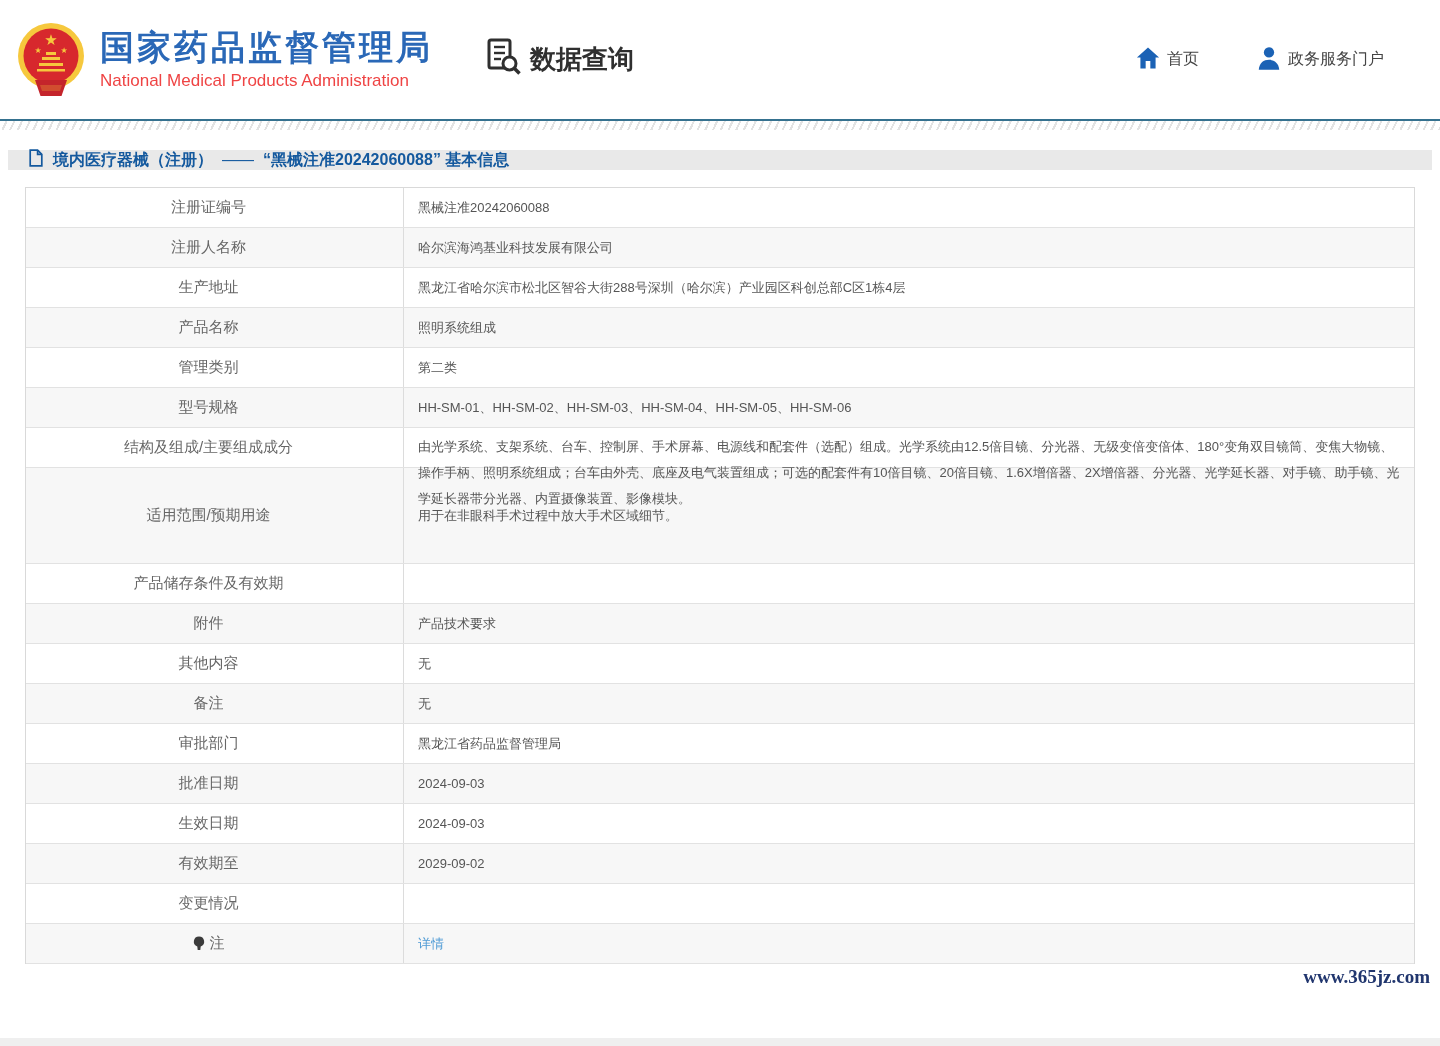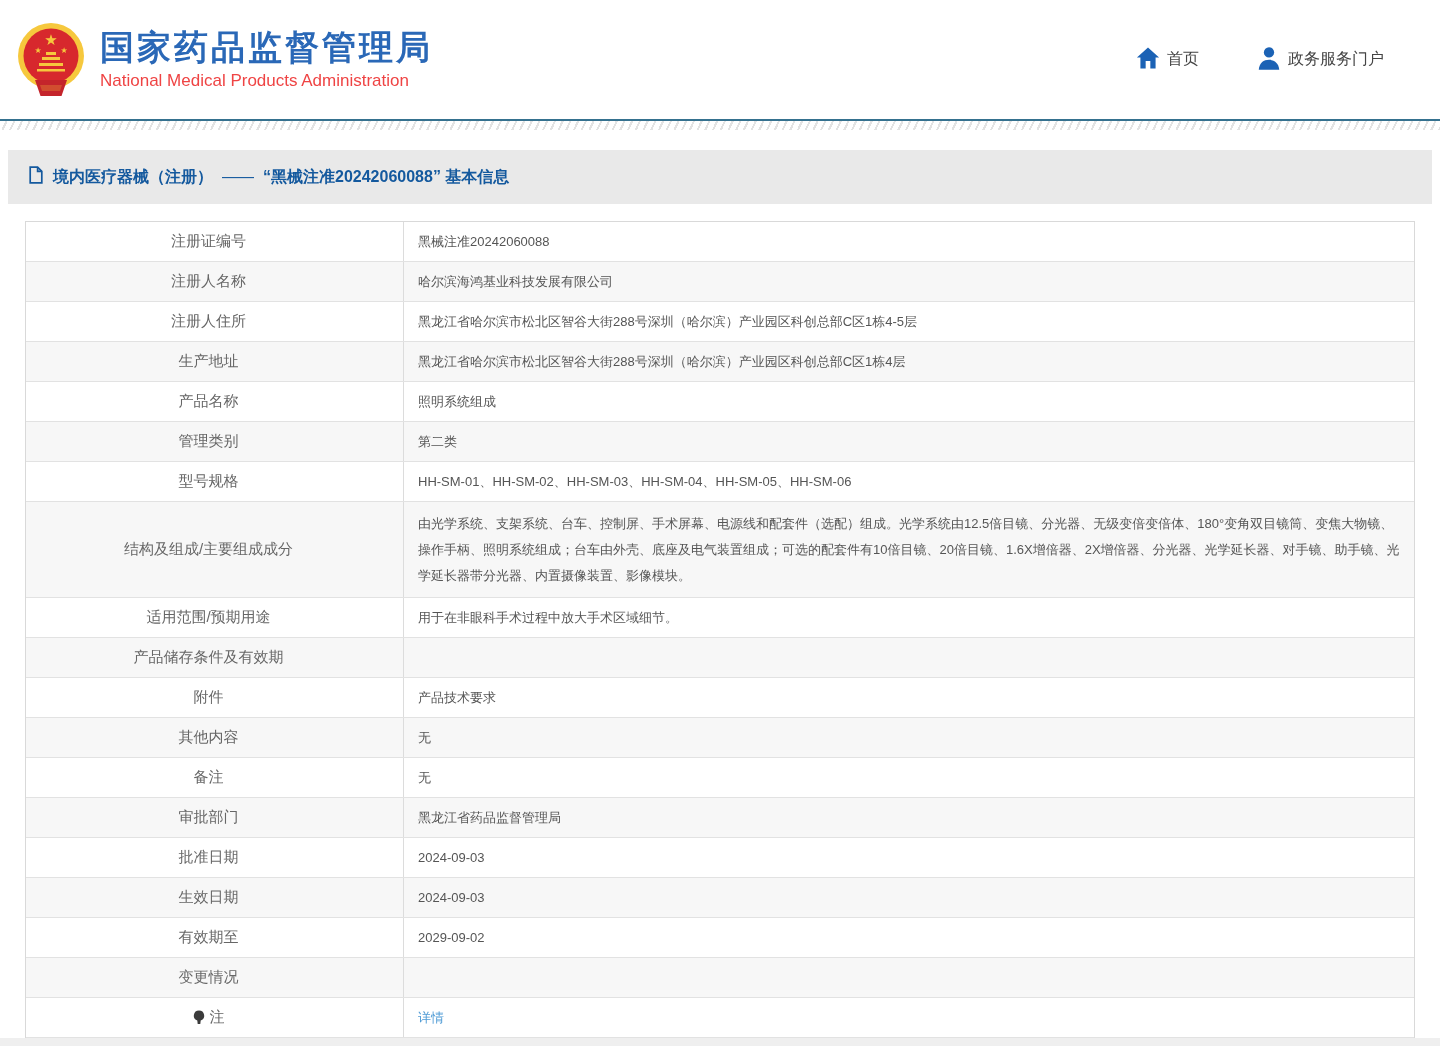--- a/index.html
+++ b/index.html
@@ -18,21 +18,21 @@
   .data-query { display:flex; align-items:center; gap:9px; margin-left:52px; font-size:26px; font-weight:600; color:#2f2f2f; cursor:pointer; }
   .header-nav { margin-left:auto; display:flex; gap:56px; }
   .nav-item { display:flex; flex-direction:row; align-items:center; gap:5px; font-size:16px; color:#444; cursor:pointer; }
 
   
   .teal-line { height:2px; background:#35718f; }
   .stripe-band { height:9px; background:repeating-linear-gradient(115deg,#ffffff 0 5px,#e3e3e3 5px 7px); }
 
   
   .breadcrumb-bar {
-    margin:20px 8px 0; height:54px; background:#e9e9e9;
+    margin:20px 8px 0; height:20px; background:#e9e9e9;
     display:flex; align-items:center; gap:9px; padding-left:20px;
     color:#14599e; font-size:16px; font-weight:600;
   }
   .breadcrumb-bar .crumb-sep { font-weight:400; }
 
   
   .table-wrap { margin:17px 25px 0; border:1px solid #d9d9d9; border-bottom:none; }
   .row { display:flex; height:40px; border-bottom:1px solid #e2e2e2; background:#fff; }
   .row:nth-child(even) { background:#f7f7f7; }
   .row:nth-child(8) { height:96px; }
@@ -72,20 +72,33 @@
           <path d="M19 61 L51 61 L45.5 77 L24.5 77 Z" fill="#c4242b"></path>
           <path d="M24 66 L46 66 L44 72 L26 72 Z" fill="#f6c83d" opacity="0.25"></path>
         </svg>
       </span>
       <div class="brand-text">
         <span class="brand-cn">国家药品监督管理局</span>
         <span class="brand-en">National Medical Products Administration</span>
       </div>
     </div>
 
+    <div class="data-query">
+      <span>
+        <svg width="36" height="38" viewBox="0 0 36 38">
+          <rect x="4" y="3" width="21" height="28" rx="2" fill="none" stroke="#2f2f2f" stroke-width="3"></rect>
+          <line x1="9" y1="10" x2="20" y2="10" stroke="#2f2f2f" stroke-width="2.4"></line>
+          <line x1="9" y1="16" x2="20" y2="16" stroke="#2f2f2f" stroke-width="2.4"></line>
+          <line x1="9" y1="22" x2="16" y2="22" stroke="#2f2f2f" stroke-width="2.4"></line>
+          <circle cx="24.5" cy="26.5" r="6.5" fill="#ffffff" stroke="#2f2f2f" stroke-width="3"></circle>
+          <line x1="29.5" y1="31.5" x2="34.5" y2="36.5" stroke="#2f2f2f" stroke-width="3.6"></line>
+        </svg>
+      </span>
+      <span>数据查询</span>
+    </div>
 
     <nav class="header-nav">
       <div class="nav-item">
         <span>
           <svg width="28" height="26" viewBox="0 0 24 22">
             <path d="M12 2 L2.5 10.5 H5.5 V20 H10 V13.5 H14 V20 H18.5 V10.5 H21.5 Z" fill="#1b62b5"></path>
           </svg>
         </span>
         <span>首页</span>
       </div>
@@ -128,28 +141,20 @@
       <div class="row">
         <div class="cell label">
           <span>注册人名称</span>
         </div>
         <div class="cell value">
           <span>哈尔滨海鸿基业科技发展有限公司</span>
         </div>
       </div>
       <div class="row">
         <div class="cell label">
-          <span>注册人住所</span>
-        </div>
-        <div class="cell value">
-          <span>黑龙江省哈尔滨市松北区智谷大街288号深圳（哈尔滨）产业园区科创总部C区1栋4-5层</span>
-        </div>
-      </div>
-      <div class="row">
-        <div class="cell label">
           <span>生产地址</span>
         </div>
         <div class="cell value">
           <span>黑龙江省哈尔滨市松北区智谷大街288号深圳（哈尔滨）产业园区科创总部C区1栋4层</span>
         </div>
       </div>
       <div class="row">
         <div class="cell label">
           <span>产品名称</span>
         </div>

